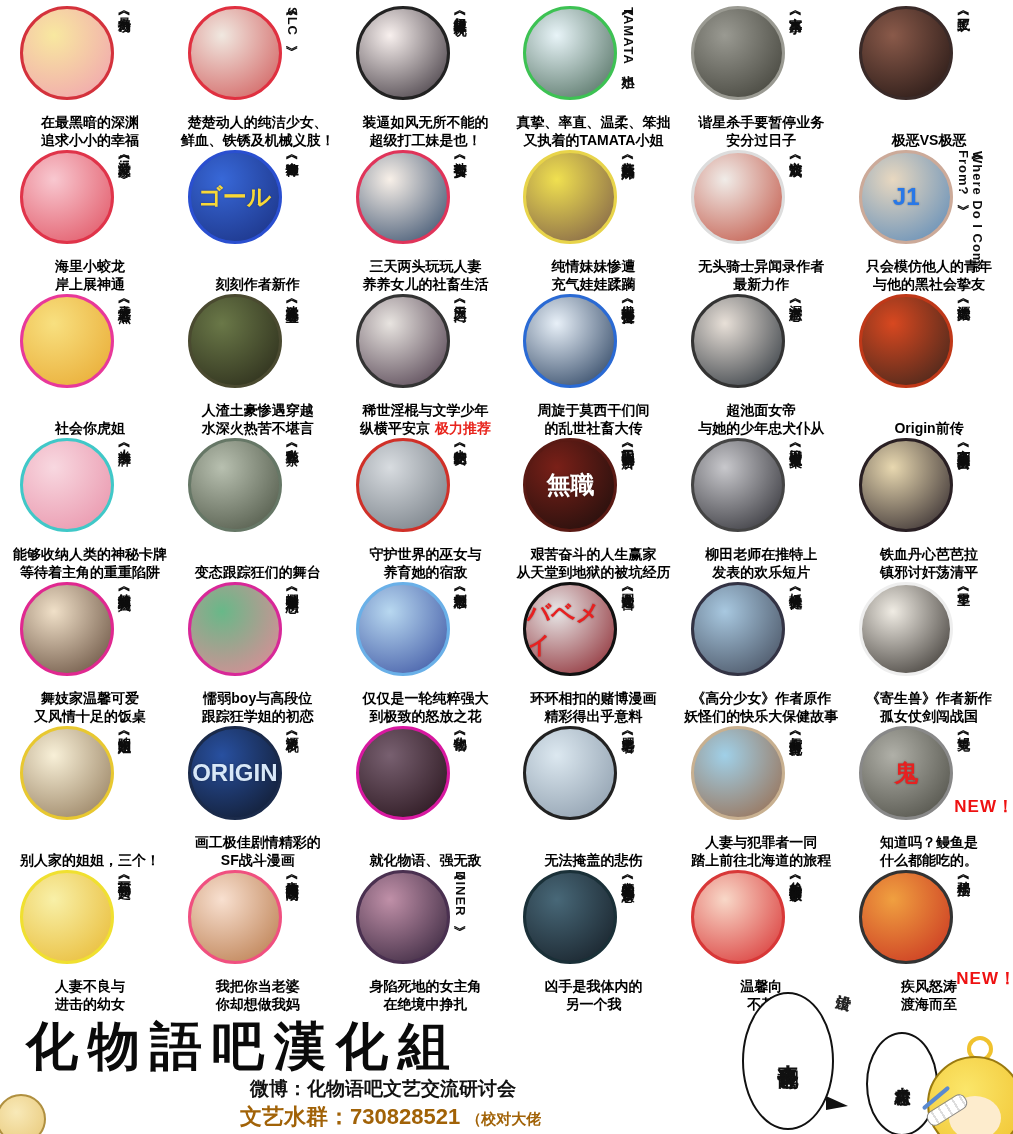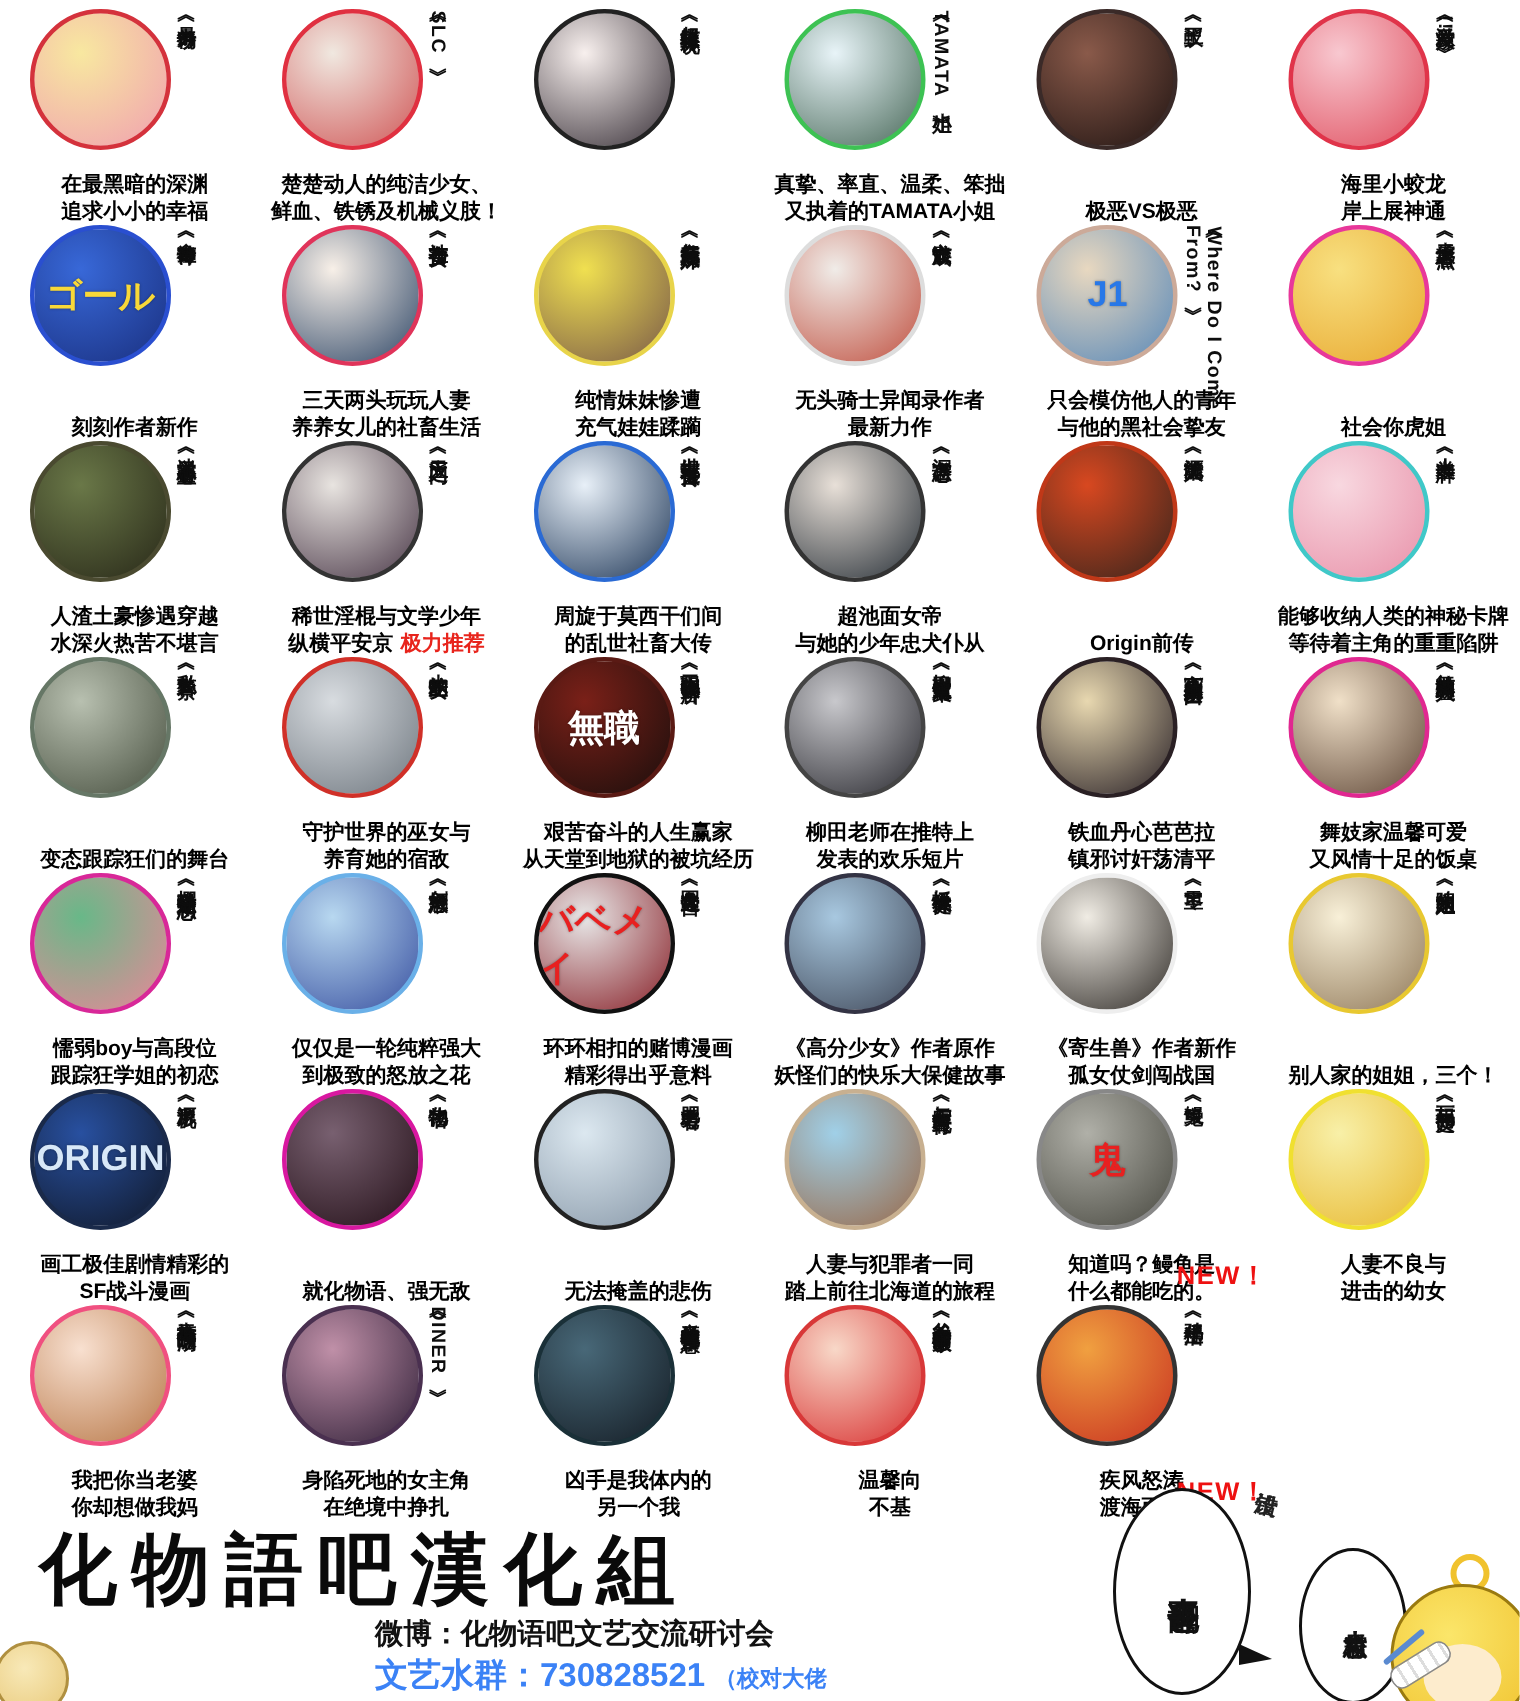--- a/index.html
+++ b/index.html
@@ -23,21 +23,21 @@
   .badge { position: absolute; right: 0; bottom: 8px; color: #ee1111;
     font-weight: bold; font-size: 17px; letter-spacing: 1px; }
   .cell:nth-child(36) .badge { bottom: 52px; right: -2px; }
   .cell:nth-child(42) .badge { bottom: 24px; right: -4px; }
 
   
   .footer { position: relative; height: 120px; width: 1013px; }
   .group-title { position: absolute; left: 26px; top: -2px; font-family: "DejaVu Serif", serif;
     font-weight: bold; font-size: 52px; letter-spacing: 10px; color: #0a0a0a; }
   .weibo-line { position: absolute; left: 250px; top: 62px; font-weight: bold; font-size: 19px; color:#111; }
-  .qq-line { position: absolute; left: 250px; top: 88px; font-weight: bold; font-size: 22px; color:#3b82f6; }
+  .qq-line { position: absolute; left: 240px; top: 88px; font-weight: bold; font-size: 22px; color:#a16207; }
   .qq-suffix { font-size: 15px; font-weight: bold; }
   .bubble { position: absolute; background: #fff; border: 2.5px solid #111; border-radius: 50%;
     display: flex; align-items: center; justify-content: center; }
   .bubble-text { writing-mode: vertical-rl; font-weight: bold; color: #111; }
   .bubble-translate { left: 742px; top: -22px; width: 92px; height: 138px; }
   .bubble-translate .bubble-text { font-size: 21px; }
   .bubble-translate::after { content:""; position:absolute; right:-16px; bottom:18px; width:0; height:0;
     border-style: solid; border-width: 10px 0 4px 22px; border-color: transparent transparent transparent #111; }
   .bubble-proof { left: 866px; top: 18px; width: 72px; height: 104px; }
   .bubble-proof .bubble-text { font-size: 16px; }
@@ -96,37 +96,54 @@
 
   </div>
 
   <div class="cell">
     <div class="cell-top">
       <div class="avatar" style="border-color: rgb(34, 34, 34); background: radial-gradient(circle at 35% 30%, rgb(248, 240, 238) 0%, rgb(56, 48, 56) 100%);">
         
       </div>
       <div class="vtitle">《超级打工妹传说》</div>
     </div>
+    <div class="desc">
+      <span class="d1">装逼如风无所不能的</span>
+      <span class="l2"><span class="d2">超级打工妹是也！</span></span>
+    </div>
 
   </div>
 
   <div class="cell">
     <div class="cell-top">
       <div class="avatar" style="border-color: rgb(61, 194, 83); background: radial-gradient(circle at 35% 30%, rgb(232, 244, 248) 0%, rgb(72, 104, 88) 100%);">
         
       </div>
       <div class="vtitle">《TAMATA小姐》</div>
     </div>
     <div class="desc">
       <span class="d1">真挚、率直、温柔、笨拙</span>
       <span class="l2"><span class="d2">又执着的TAMATA小姐</span></span>
     </div>
 
   </div>
 
+  <div class="cell">
+    <div class="cell-top">
+      <div class="avatar" style="border-color: rgb(154, 154, 146); background: radial-gradient(circle at 35% 30%, rgb(154, 154, 146) 0%, rgb(60, 60, 52) 100%);">
+        
+      </div>
+      <div class="vtitle">《寓言杀手》</div>
+    </div>
+    <div class="desc">
+      <span class="d1">谐星杀手要暂停业务</span>
+      <span class="l2"><span class="d2">安分过日子</span></span>
+    </div>
+
+  </div>
 
   <div class="cell">
     <div class="cell-top">
       <div class="avatar" style="border-color: rgb(58, 42, 40); background: radial-gradient(circle at 35% 30%, rgb(138, 90, 74) 0%, rgb(32, 20, 18) 100%);">
         
       </div>
       <div class="vtitle">《蚁王》</div>
     </div>
     <div class="desc">
       <span class="d1">极恶VS极恶</span>

